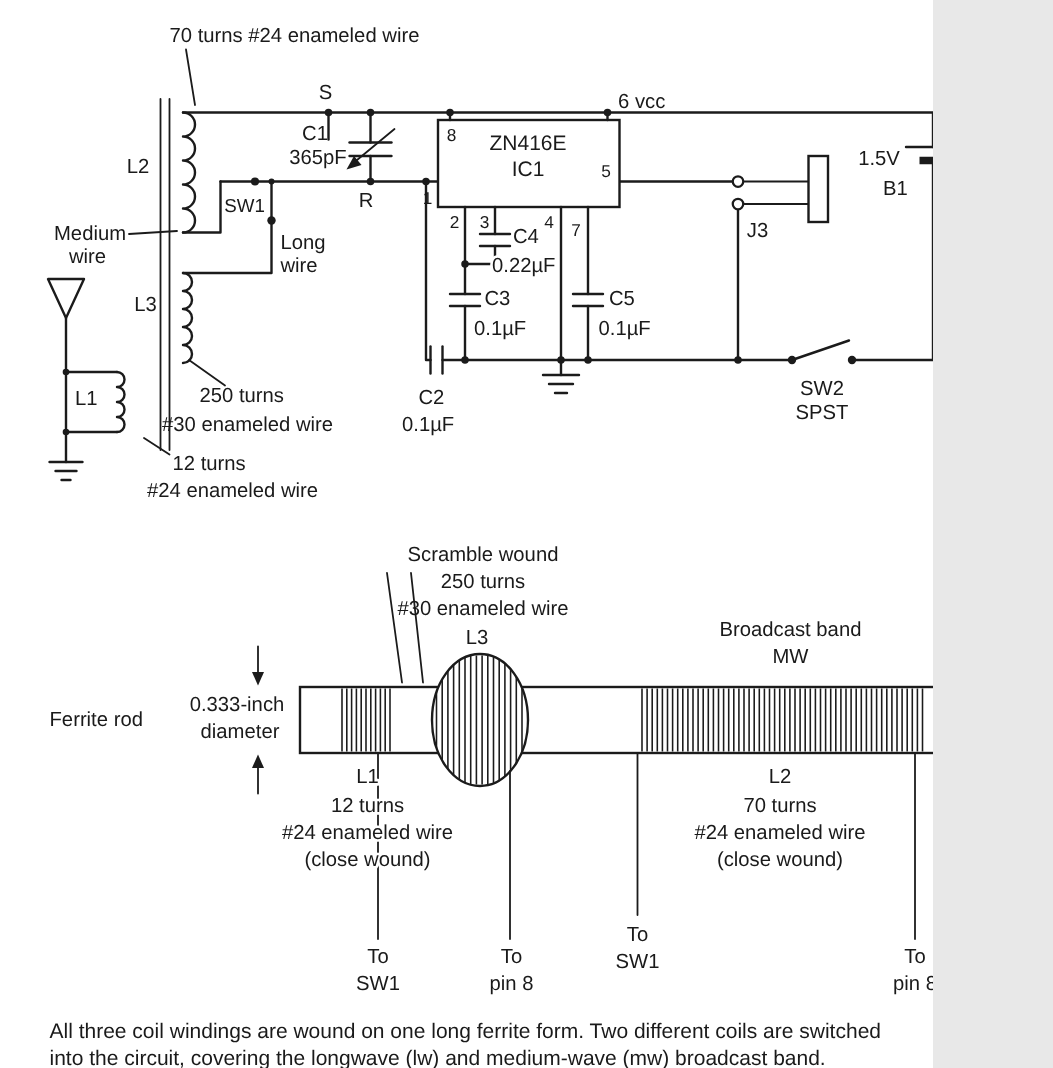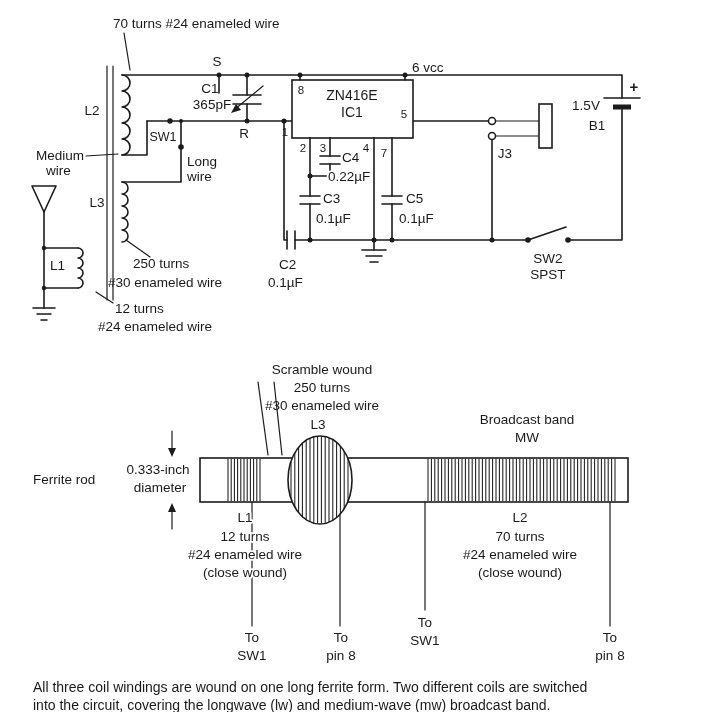--- a/index.html
+++ b/index.html
@@ -1,16 +1,16 @@
 <!DOCTYPE html>
 <html><head>
 <meta charset="utf-8">
 <style>
   html,body{margin:0;padding:0;background:#e8e8e8;}
-  .page{width:702px;height:712px;background:#ffffff;position:relative;overflow:hidden;
+  .page{width:622px;height:712px;background:#ffffff;position:relative;overflow:hidden;
         font-family:"Liberation Sans",sans-serif;}
   svg{display:block;}
   svg text{fill:#1a1a1a;font-family:"Liberation Sans",sans-serif;}
   .t13{font-size:13.5px;}
   .t12{font-size:12.5px;}
   .t11{font-size:11.5px;}
   .t14{font-size:14px;}
   .t15{font-size:15px;font-weight:bold;}
   .halo{paint-order:stroke;stroke:#ffffff;stroke-width:3.5px;stroke-linejoin:round;}
   .w{stroke:#1b1b1b;stroke-width:1.6;fill:none;stroke-linecap:round;stroke-linejoin:round;}

